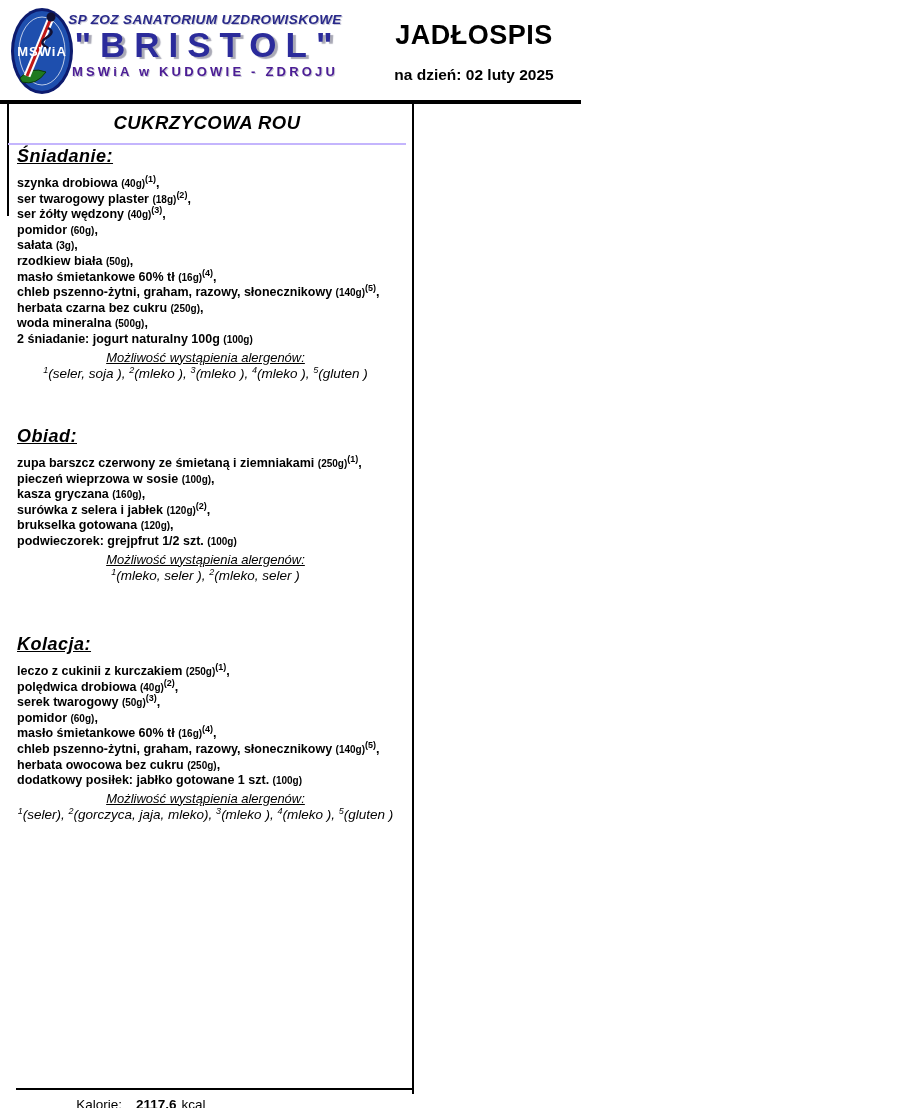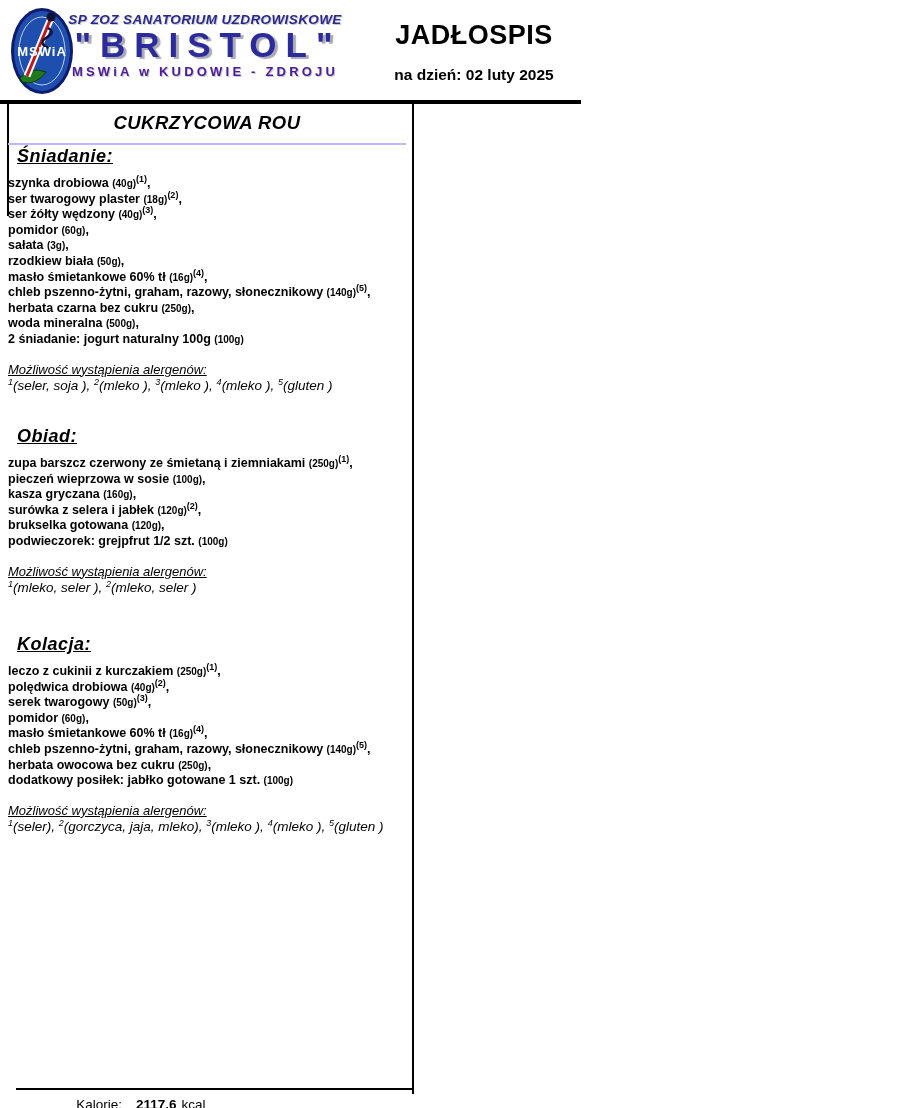--- a/index.html
+++ b/index.html
@@ -28,25 +28,25 @@
   
   .content { position:absolute; left:8px; top:104px; width:398px; height:1004px; }
   .diet-title { text-align:center; font-style:italic; font-weight:bold; font-size:18.5px;
                 letter-spacing:0.5px; padding:8px 0 9px; border-bottom:2px solid #c4b5fd; }
   .section { position:absolute; left:0; width:100%; }
   .sec-breakfast { top:42px; }
   .sec-lunch     { top:322px; }
   .sec-dinner    { top:530px; }
   .sec-title { display:inline-block; font-size:18px; font-weight:bold; font-style:italic;
                text-decoration:underline; margin:0 1px 9px 9px; letter-spacing:0.5px; }
-  .items { }
+  .items { margin-left:9px; }
   .item  { font-size:12.5px; font-weight:bold; line-height:15.6px; white-space:nowrap; }
   .item .portion { font-size:10px; }
   .item sup { font-size:9px; line-height:0; }
-  .allergens { text-align:left; margin-top:14px; padding-right:3px; }
+  .allergens { text-align:center; margin-top:2px; padding-right:3px; }
   .allergen-heading { font-size:13px; font-style:italic; text-decoration:underline; }
   .allergen-list { font-size:13.5px; font-style:italic; margin-top:1px; }
   .allergen-list sup { font-size:9px; line-height:0; font-style:italic; }
 
   
   .nutrition { position:absolute; left:8px; top:984px; width:398px;
                border-top:2px solid #000; padding-top:7px; }
   .nut-row { position:relative; display:flex; align-items:baseline; height:21.6px; }
   .nut-label { width:106px; text-align:right; font-size:13.5px; }
   .nut-value { font-weight:bold; font-size:13.5px; margin-left:14px; }

